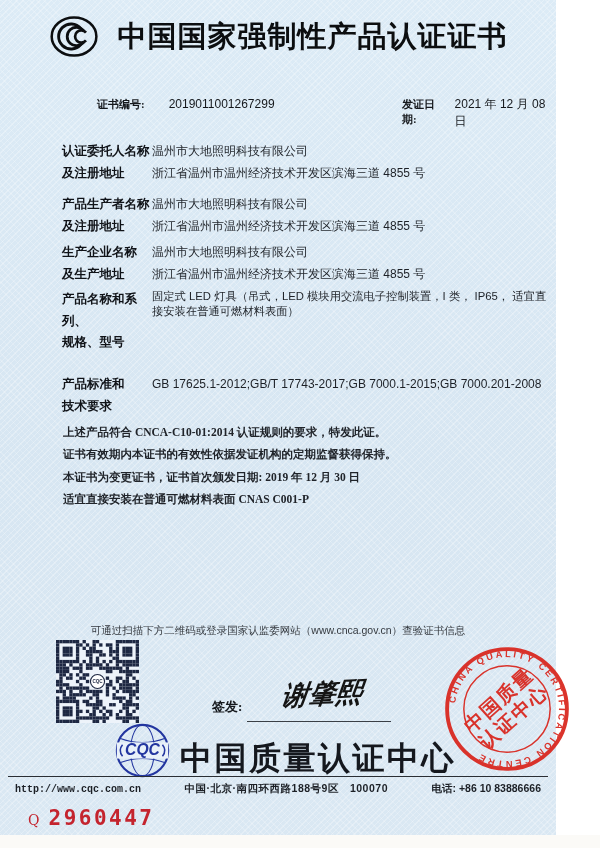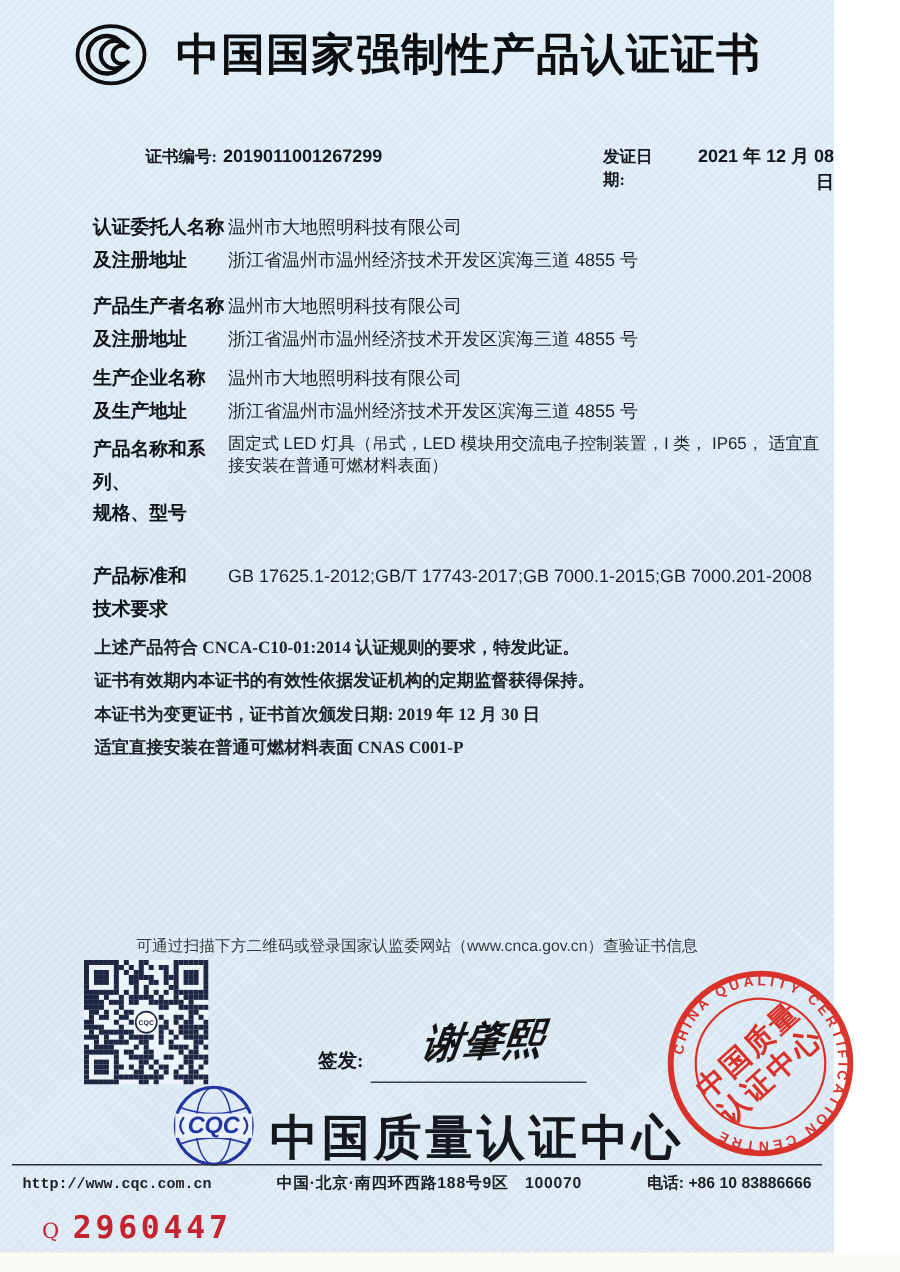--- a/index.html
+++ b/index.html
@@ -10,22 +10,22 @@
       repeating-linear-gradient(135deg, rgba(255,255,255,.28) 0px, rgba(255,255,255,.28) 1px, transparent 1px, transparent 4px),
       repeating-linear-gradient(45deg, rgba(255,255,255,.18) 0px, rgba(255,255,255,.18) 1px, transparent 1px, transparent 5px),
       linear-gradient(180deg,#dcebf6 0%,#d7e6f2 55%,#dae8f3 100%);
     color:#1a1d22;
   }
   
   .header{position:absolute;top:14px;left:0;width:100%;display:flex;justify-content:center;align-items:center;gap:17px;}
   .title{font-size:29px;font-weight:bold;letter-spacing:1px;color:#0c0e10;margin:0;}
   
   .meta-label{font-family:"Liberation Serif",serif;font-weight:bold;font-size:11px;color:#15181c;}
-  .meta-value{font-size:12px;font-weight:700;color:#15181c;text-align:right;}
-  .cert-no{position:absolute;top:97px;left:97px;display:flex;gap:4px;align-items:baseline;}
+  .meta-value{font-size:12px;font-weight:400;color:#15181c;}
+  .cert-no{position:absolute;top:97px;left:97px;display:flex;gap:24px;align-items:baseline;}
   .date-block{position:absolute;top:96px;left:402px;display:flex;gap:7px;}
   .date-row{display:flex;gap:7px;align-items:baseline;}
   
   .frow{position:absolute;left:0;width:600px;}
   .flabel{position:absolute;left:62px;width:92px;font-size:12.5px;font-weight:bold;line-height:21.5px;color:#101318;}
   .fvalue{position:absolute;left:152px;width:396px;font-size:12px;line-height:21.5px;color:#1d2127;}
   .fvalue .para{font-size:11.3px;line-height:14.6px;margin-bottom:3px;}
   
   .notes{position:absolute;top:421px;left:63px;font-family:"Liberation Serif",serif;font-weight:600;font-size:11.5px;line-height:22.3px;color:#20242a;}
   

